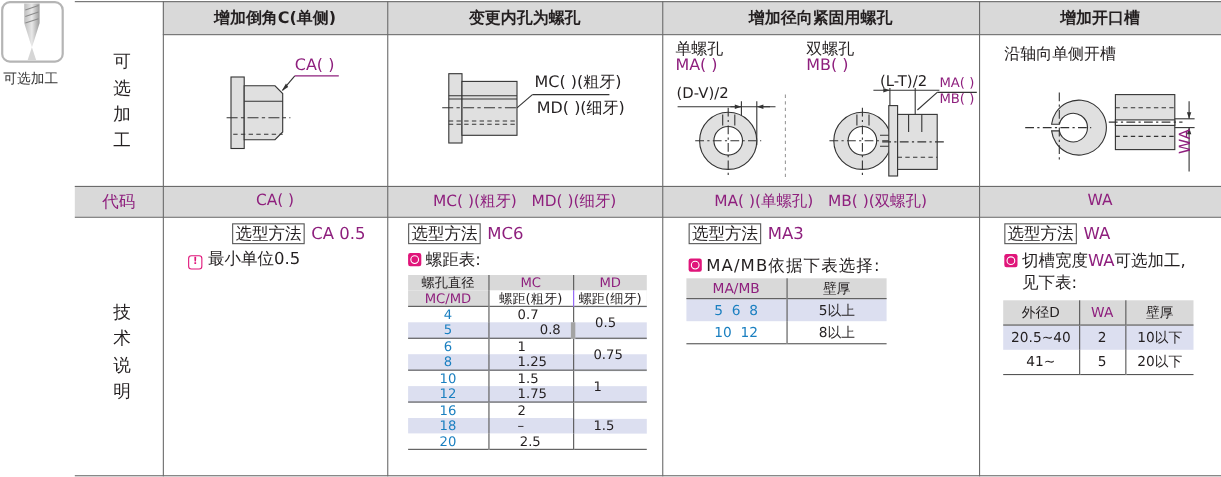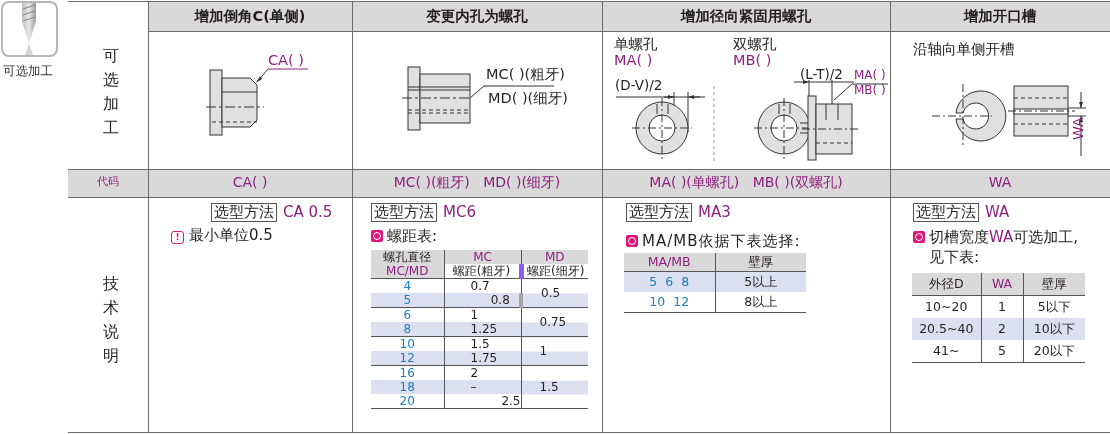--- a/index.html
+++ b/index.html
@@ -65,21 +65,21 @@
 <div class="hdr-text" style="left:352px;top:7px;width:250px;">变更内孔为螺孔</div>
 <div class="hdr-text" style="left:602px;top:7px;width:288px;">增加径向紧固用螺孔</div>
 <div class="hdr-text" style="left:890px;top:7px;width:220px;">增加开口槽</div>
 
 <div class="vert" style="left:101px;top:44px;">
   <div>可</div>
   <div>选</div>
   <div>加</div>
   <div>工</div>
 </div>
-<div class="abs" style="left:68px;top:174px;width:80px;text-align:center;font-size:11px;color:#8e1f7d;">代码</div>
+<div class="abs" style="left:68px;top:174px;width:80px;text-align:center;font-size:15px;color:#8e1f7d;">代码</div>
 <div class="vert" style="left:101px;top:272px;">
   <div>技</div>
   <div>术</div>
   <div>说</div>
   <div>明</div>
 </div>
 
 <div class="abs" style="left:200px;top:50px;">
   <svg width="120" height="100" viewBox="0 0 120 100">
     <rect x="10" y="20" width="12" height="65" fill="#e0e0e0" stroke="#333" stroke-width="1"></rect>
@@ -208,21 +208,21 @@
       <col style="width:67px">
     </colgroup>
   <tbody>
       <tr class="th">
         <td style="border-right:1px solid #555;">螺孔直径</td>
         <td class="purple" style="border-right:1px solid #555;">MC</td>
         <td class="purple">MD</td>
       </tr>
   <tr class="th" style="border-bottom:1px solid #555;">
         <td class="purple" style="border-right:1px solid #555;">MC/MD</td>
-        <td style="border-right:5px solid #8b5cf6;background:#fff;">螺距(粗牙)</td>
+        <td style="border-right:1px solid #8b5cf6;background:#fff;">螺距(粗牙)</td>
         <td style="background:#fff;">螺距(细牙)</td>
       </tr>
   <tr>
         <td class="blue" style="border-right:1px solid #555;">4</td>
         <td style="border-right:1px solid #555;text-align:left;padding-left:26px;">0.7</td>
         <td rowspan="2" style="background:linear-gradient(#fff 50%,#dcdff0 50%);text-align:left;padding-left:18px;">0.5</td>
       </tr>
   <tr style="background:#dcdff0;border-bottom:1px solid #555;">
         <td class="blue" style="border-right:1px solid #555;">5</td>
         <td style="border-right:4px solid #a3a3a3;text-align:center;padding-left:37px;">0.8</td>
@@ -249,21 +249,21 @@
         <td class="blue" style="border-right:1px solid #555;">16</td>
         <td style="border-right:1px solid #555;text-align:left;padding-left:26px;">2</td>
         <td rowspan="3" style="background:linear-gradient(#fff 33%,#dcdff0 33%,#dcdff0 66%,#fff 66%);text-align:left;padding-left:18px;">1.5</td>
       </tr>
   <tr style="background:#dcdff0;">
         <td class="blue" style="border-right:1px solid #555;">18</td>
         <td style="border-right:1px solid #555;text-align:left;padding-left:26px;">–</td>
       </tr>
   <tr style="border-bottom:1px solid #555;">
         <td class="blue" style="border-right:1px solid #555;">20</td>
-        <td style="border-right:1px solid #555;text-align:right;padding-left:12px;">2.5</td>
+        <td style="border-right:1px solid #555;text-align:left;padding-left:28px;">2.5</td>
       </tr>
 </tbody>
   </table>
 
 <div class="abs line" style="left:626px;top:203px;">
   <span class="select-box">选型方法</span><span class="val">MA3</span>
 </div>
 <div class="abs line" style="left:626px;top:232px;letter-spacing:1px;">
   <span class="pink-sq"></span><span>MA/MB依据下表选择:</span>
 </div>
@@ -300,25 +300,20 @@
       <col style="width:69px">
       <col style="width:42px">
       <col style="width:62px">
     </colgroup>
   <tbody>
       <tr class="th" style="border-bottom:1px solid #555;">
         <td style="border-right:1px solid #555;height:22px;">外径D</td>
         <td class="purple" style="border-right:1px solid #555;">WA</td>
         <td>壁厚</td>
       </tr>
-  <tr>
-        <td style="border-right:1px solid #555;height:22px;">10~20</td>
-        <td style="border-right:1px solid #555;">1</td>
-        <td>5以下</td>
-      </tr>
   <tr style="background:#dcdff0;">
         <td style="border-right:1px solid #555;height:22px;">20.5~40</td>
         <td style="border-right:1px solid #555;">2</td>
         <td>10以下</td>
       </tr>
   <tr style="border-bottom:1px solid #555;">
         <td style="border-right:1px solid #555;height:22px;">41~</td>
         <td style="border-right:1px solid #555;">5</td>
         <td>20以下</td>
       </tr>

